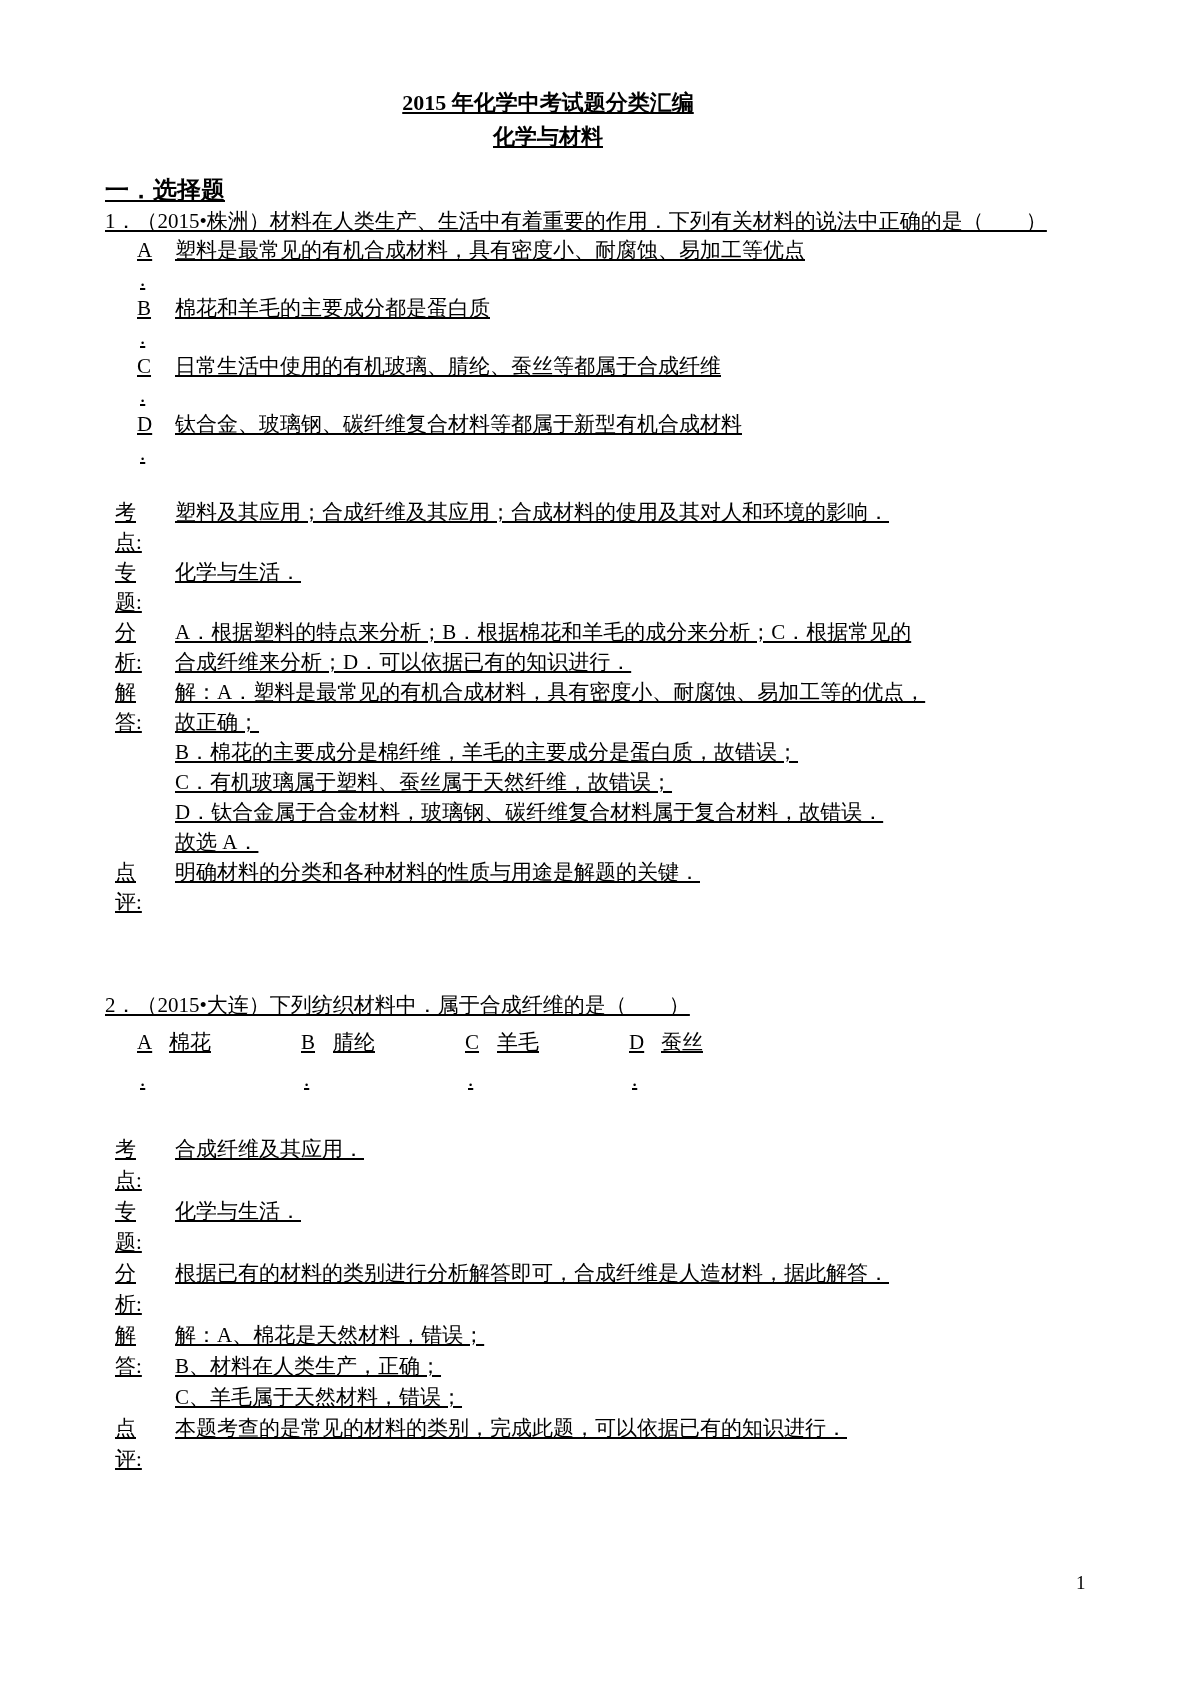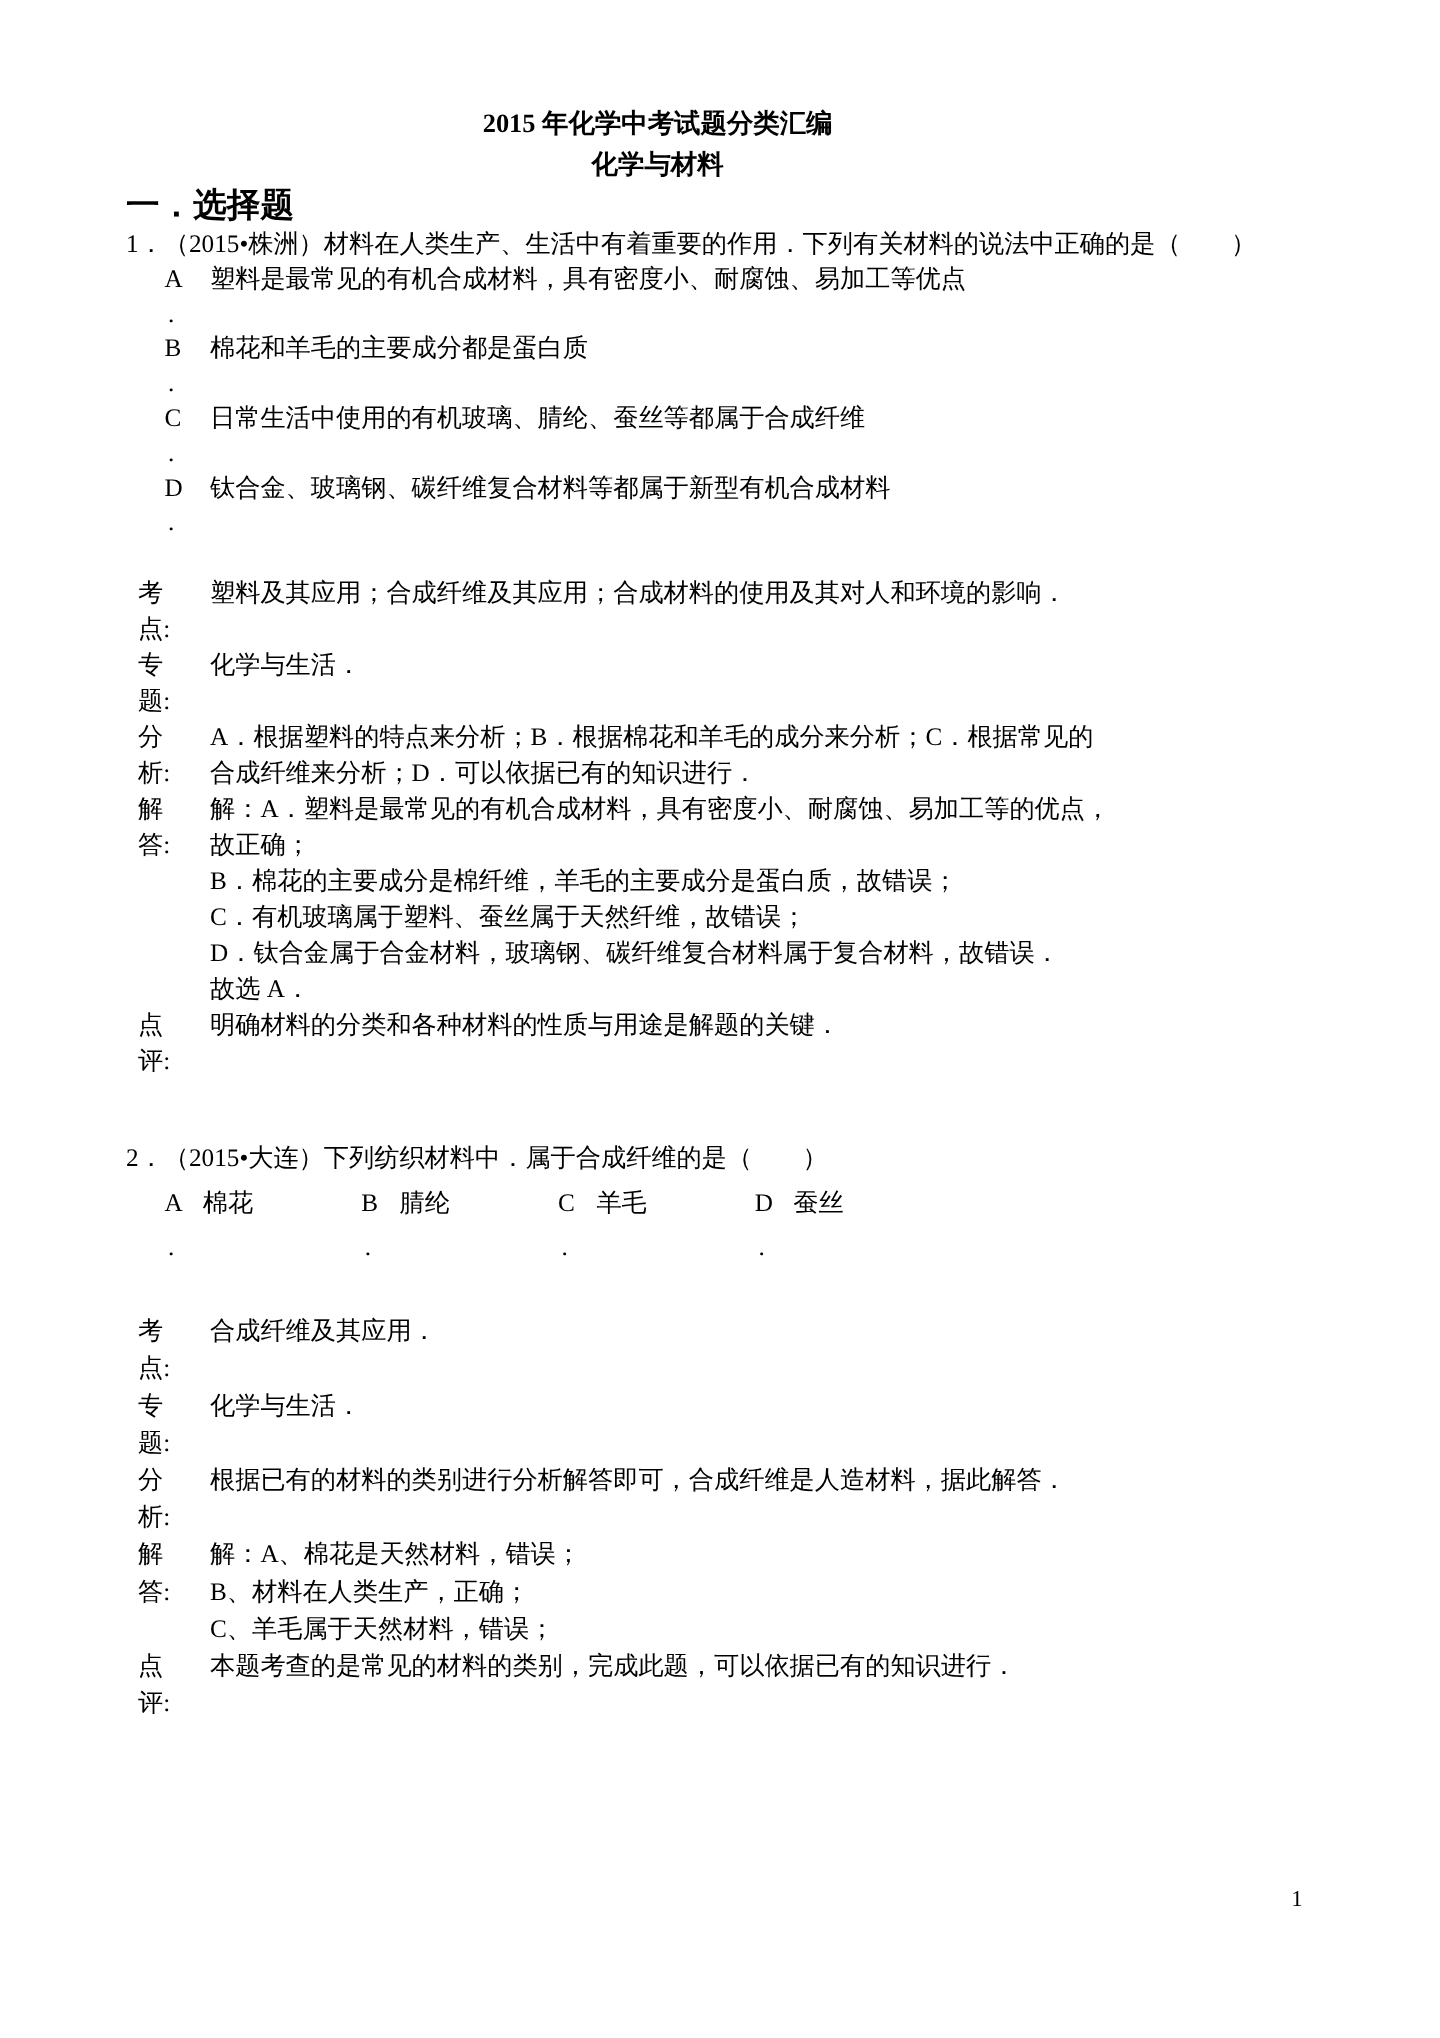--- a/index.html
+++ b/index.html
@@ -3,28 +3,28 @@
 <meta charset="utf-8">
 <style>
   * { box-sizing: border-box; }
   html, body { margin: 0; padding: 0; }
   body {
     width: 1200px; height: 1698px;
     background: #ffffff; color: #000000;
     font-family: "Liberation Serif", "DejaVu Serif", serif;
     font-size: 21px;
   }
-  .page { position: relative; width: 1087px; height: 1698px; overflow: hidden; background:#fff; }
+  .page { position: relative; width: 1087px; height: 1698px; overflow: hidden; background:#fff;text-decoration:underline; }
   .content { padding: 86px 96px 0 105px; }
 
   .doc-title, .doc-subtitle {
     text-align: center; font-weight: 700; font-size: 22px;
     line-height: 34px; white-space: nowrap;
   }
-  .section-heading { font-weight: 700; font-size: 28px; line-height: 34px; margin-top: 1px; }
+  .section-heading { font-weight: 700; font-size: 24px; line-height: 34px; margin-top: 19px; }
 
   .q-stem { line-height: 29px; white-space: nowrap; }
 
   
   .options-block { margin-left: 32px; }
   .option { display: grid; grid-template-columns: 38px 1fr; line-height: 29px; }
   .opt-text { white-space: nowrap; }
   .opt-dot { grid-column: 1; padding-left: 3px; }
 
   
@@ -35,21 +35,21 @@
   
   .exp { margin-left: 10px; }
   .exp-q1 { margin-top: 29px; }
   .exp-q2 { margin-top: 40px; }
   .exp-row { display: grid; grid-template-columns: 60px 1fr; }
   .exp-label span { display: block; }
   .exp-q1 .exp-label span, .exp-q1 .exp-line { line-height: 30px; }
   .exp-q2 .exp-label span, .exp-q2 .exp-line { line-height: 31px; }
   .exp-line { white-space: nowrap; }
 
-  .question-2 { margin-top: 52px; }
+  .question-2 { margin-top: 74px; }
 
   .page-number { position: absolute; left: 1076px; top: 1572px; font-size: 19px; line-height: 22px; }
 </style>
 </head>
 <body>
 
 <div class="page">
   <div class="content">
 
     <div class="doc-title">2015 年化学中考试题分类汇编</div>

